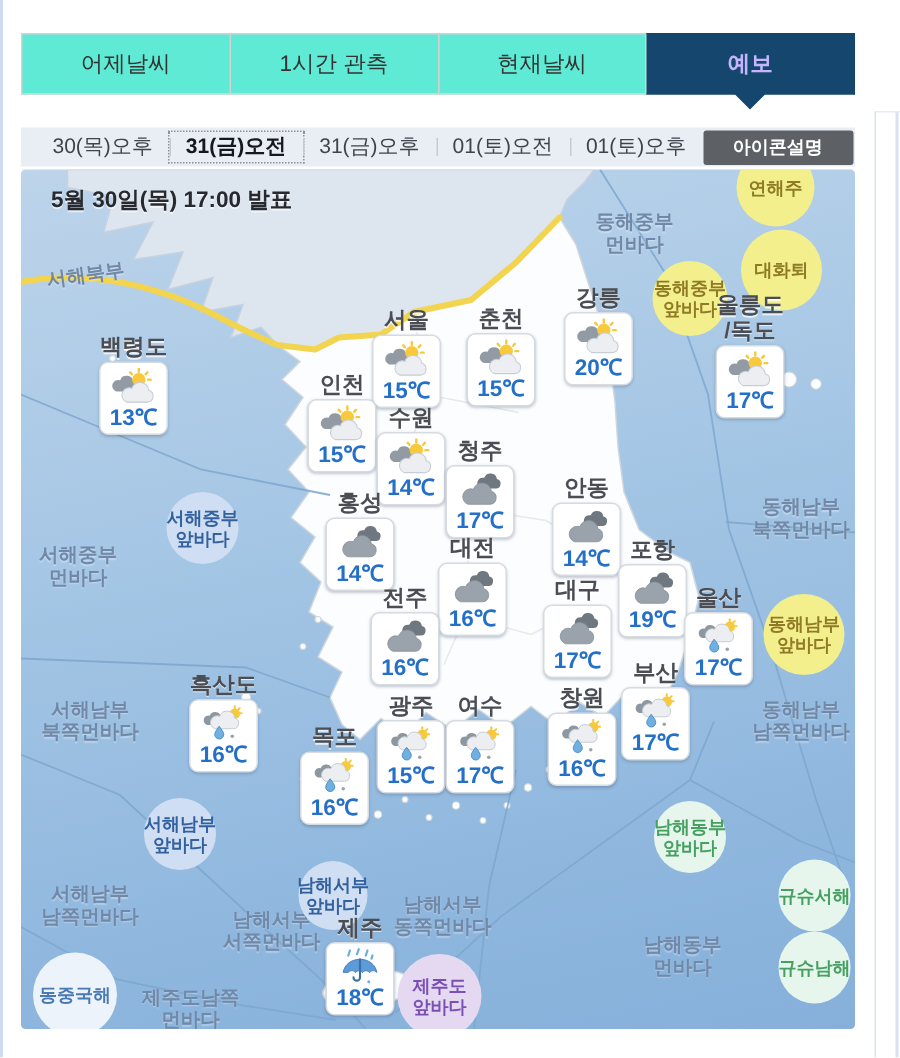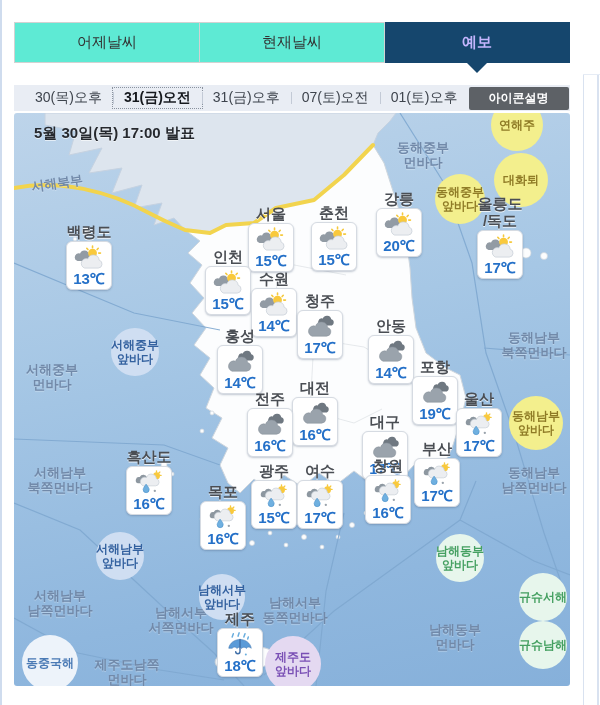--- a/index.html
+++ b/index.html
@@ -58,29 +58,30 @@
 </head>
 <body>
 
 <div class="edge-left"></div>
 <div class="edge-r1"></div>
 <div class="edge-r2"></div>
 <div class="edge-rt"></div>
 
 <div class="tabs">
   <div class="tab">어제날씨</div>
+  <div class="tab">1시간 관측</div>
   <div class="tab">현재날씨</div>
   <div class="tab active">예보</div>
 </div>
 
 <div class="subnav">
   <div class="subnav-item">30(목)오후</div>
   <div class="subnav-item selected">31(금)오전</div>
   <div class="subnav-item">31(금)오후</div>
-  <div class="subnav-item">07(토)오전</div>
+  <div class="subnav-item">01(토)오전</div>
   <div class="subnav-item">01(토)오후</div>
   <div class="legend-btn">아이콘설명</div>
 </div>
 
 <div id="map">
   <svg class="geo" width="556" height="573" viewBox="0 0 556 573">
 
     <path d="M31,0 L382,0 L376,8 L364,20 L359,32 L330,62 L300,87 L262,95 L240,110 L212,112 L196,120 L171,117 L160,105 L140,112 L148,90 L120,95 L128,72 L98,80 L108,55 L75,60 L88,35 L55,42 L62,18 L31,12 Z" fill="#dde5ee" stroke="#c6d2e0" stroke-width="1"></path>
 
     <path d="M171,117 L196,120 L212,112 L240,110 L262,95 L300,87 L330,62 L359,32 L370,50 L378,75 L386,100 L392,125 L396,155 L398,185 L402,215 L412,240 L432,255 L446,262 L452,285 L446,310 L438,335 L428,355 L415,362 L400,352 L388,365 L372,355 L356,370 L340,358 L322,372 L305,360 L288,374 L270,362 L255,378 L240,366 L226,380 L214,370 L206,352 L214,335 L198,325 L208,305 L192,295 L200,275 L186,262 L196,245 L180,232 L192,215 L178,200 L190,185 L176,170 L188,152 L174,140 L186,128 Z" fill="#fcfdfe" stroke="#cfd6dd" stroke-width="1"></path>
@@ -320,21 +321,21 @@
     <div class="city-name">
         <div>안동</div>
       </div>
     <div class="card">
       <svg class="wicon">
           <use href="#ic-cloudy"></use>
         </svg>
       <div class="temp">14℃</div>
     </div>
   </div>
-    <div class="city" style="left: 271px; top: 244px; margin-top: 22px;">
+    <div class="city" style="left: 271px; top: 244px;">
     <div class="city-name">
         <div>대전</div>
       </div>
     <div class="card">
       <svg class="wicon">
           <use href="#ic-cloudy"></use>
         </svg>
       <div class="temp">16℃</div>
     </div>
   </div>
@@ -342,21 +343,21 @@
     <div class="city-name">
         <div>포항</div>
       </div>
     <div class="card">
       <svg class="wicon">
           <use href="#ic-cloudy"></use>
         </svg>
       <div class="temp">19℃</div>
     </div>
   </div>
-    <div class="city" style="left: 341px; top: 272px; margin-top: 28px;">
+    <div class="city" style="left: 341px; top: 272px;">
     <div class="city-name">
         <div>대구</div>
       </div>
     <div class="card">
       <svg class="wicon">
           <use href="#ic-cloudy"></use>
         </svg>
       <div class="temp">17℃</div>
     </div>
   </div>

